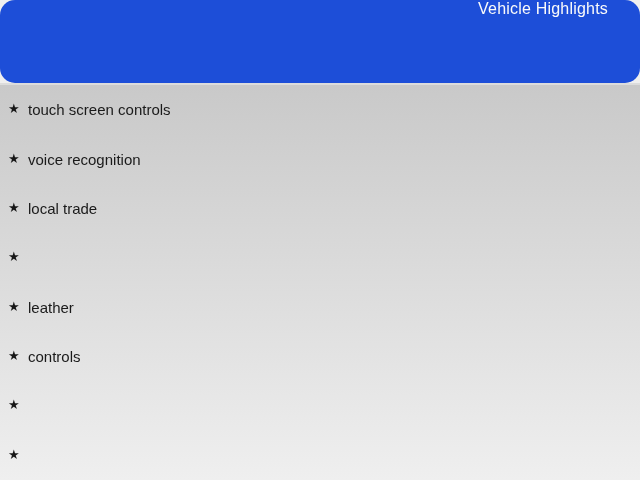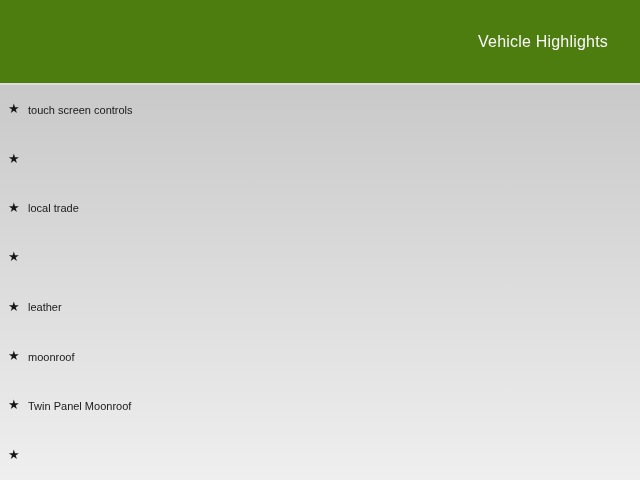--- a/index.html
+++ b/index.html
@@ -8,26 +8,27 @@
   }
   body {
     width: 640px;
     height: 480px;
     overflow: hidden;
     font-family: "Liberation Sans", "DejaVu Sans", sans-serif;
     background: #efefef;
   }
   .header {
     height: 83px;
-    background: #4d7c0f;
+    background: #1d4ed8;
     display: flex;
-    align-items: center;
+    align-items: flex-start;
     justify-content: flex-end;
     padding-right: 32px;
     box-sizing: border-box;
+    border-radius: 15px;
   }
   .header .title {
     color: #fafafa;
     font-size: 16px;
     letter-spacing: 0.2px;
   }
   .highlights {
     height: 397px;
     box-sizing: border-box;
     border-top: 2px solid #dcdcdc;
@@ -46,54 +47,54 @@
     line-height: 1;
     color: #161616;
     width: 14px;
     flex: 0 0 14px;
     text-align: left;
     margin-right: 6px;
     position: relative;
     top: -1px;
   }
   .label {
-    font-size: 11px;
+    font-size: 15px;
     color: #1a1a1a;
   }
 </style>
 </head>
 <body>
 
 <div class="header">
   <span class="title">Vehicle Highlights</span>
 </div>
 
 <div class="highlights">
   <div class="item">
     <span class="star">★</span>
     <span class="label">touch screen controls</span>
   </div>
   <div class="item">
     <span class="star">★</span>
+    <span class="label">voice recognition</span>
   </div>
   <div class="item">
     <span class="star">★</span>
     <span class="label">local trade</span>
   </div>
   <div class="item">
     <span class="star">★</span>
   </div>
   <div class="item">
     <span class="star">★</span>
     <span class="label">leather</span>
   </div>
   <div class="item">
     <span class="star">★</span>
-    <span class="label">moonroof</span>
+    <span class="label">controls</span>
   </div>
   <div class="item">
     <span class="star">★</span>
-    <span class="label">Twin Panel Moonroof</span>
   </div>
   <div class="item">
     <span class="star">★</span>
   </div>
 </div>
 
 </body></html>

